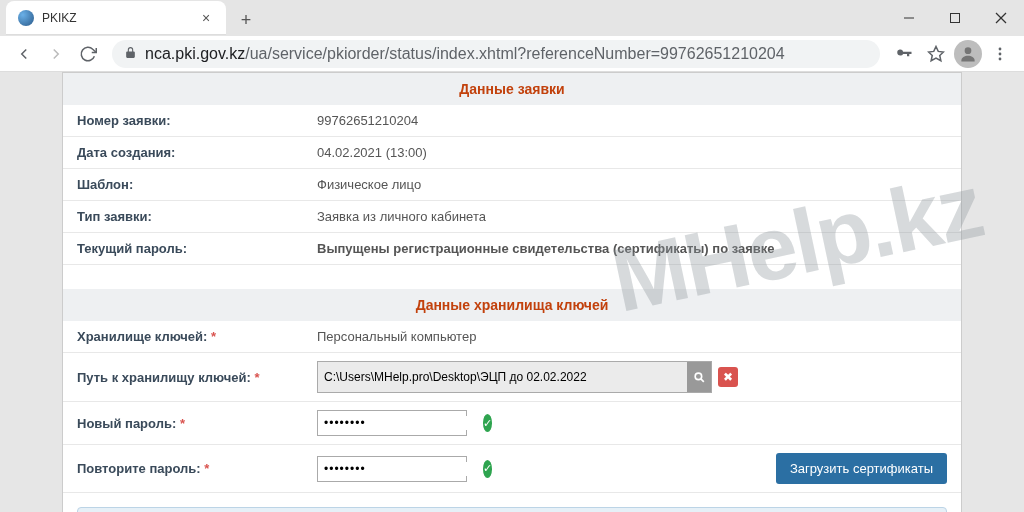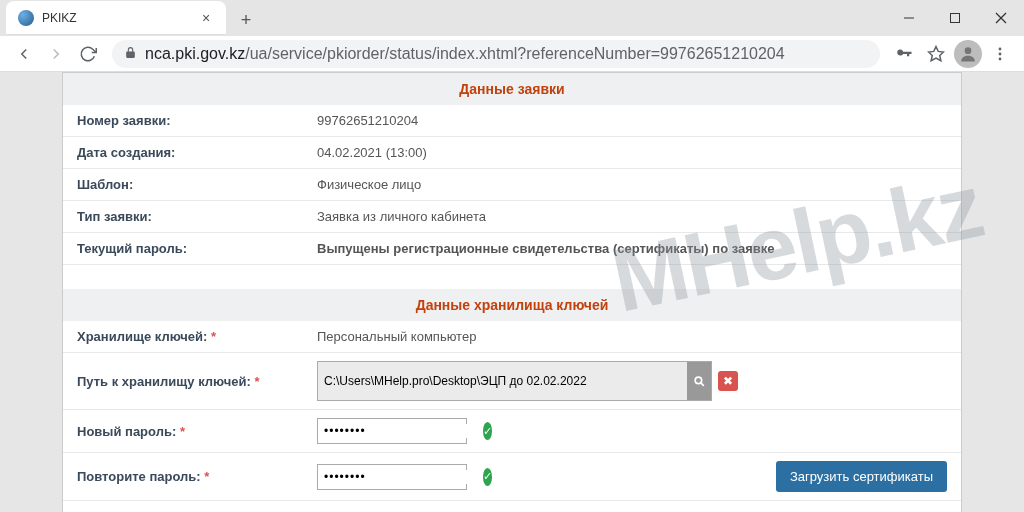--- a/index.html
+++ b/index.html
@@ -31,21 +31,21 @@
 .section-head{background:#eef0f2;text-align:center;font-weight:bold;color:#c2410c;padding:8px;font-size:14px}
 table.details{width:100%;border-collapse:collapse;font-size:13px}
 table.details tr{border-bottom:1px solid #e8e8e8}
 table.details td{padding:8px 14px;vertical-align:middle}
 table.details td.label{width:240px;font-weight:bold;color:#3a4a5a}
 table.details td.value{color:#555}
 .status-green{color:#2a8a2a;font-weight:bold}
 .spacer{height:24px;background:#fff}
 .req{color:#d9534f;font-weight:bold}
 .path-input{display:flex;align-items:center;gap:6px}
-.path-box{flex:1;display:flex;border:1px solid #aaa;height:40px;max-width:395px}
+.path-box{flex:1;display:flex;border:1px solid #aaa;height:32px;max-width:395px}
 .path-box input{flex:1;border:none;padding:0 6px;font-size:12px;background:#ebebeb;outline:none}
 .path-box .search{width:24px;background:#999;display:flex;align-items:center;justify-content:center;color:#fff}
 .del-btn{width:20px;height:20px;background:#d9534f;border-radius:3px;display:flex;align-items:center;justify-content:center;color:#fff;font-size:12px}
 .pw-cell{display:flex;align-items:center;justify-content:space-between}
 .pw-box{display:flex;align-items:center;border:1px solid #aaa;height:26px;width:150px;padding:0 6px}
 .pw-box input{border:none;flex:1;font-size:12px;outline:none;letter-spacing:1px}
 .check{width:18px;height:18px;border-radius:50%;background:#2ea44f;display:flex;align-items:center;justify-content:center;color:#fff;font-size:11px;margin-left:4px}
 .load-btn{background:#2b6fa3;color:#fff;border:none;padding:8px 14px;border-radius:3px;font-size:13px;cursor:pointer}
 .info-box{margin:14px;border:1px solid #bcd4e6;background:#e6f0f7;border-radius:4px;padding:10px 12px;display:flex;gap:10px;font-size:12px;color:#2a5a7a;line-height:1.4}
 .info-box .red{color:#d9534f}

